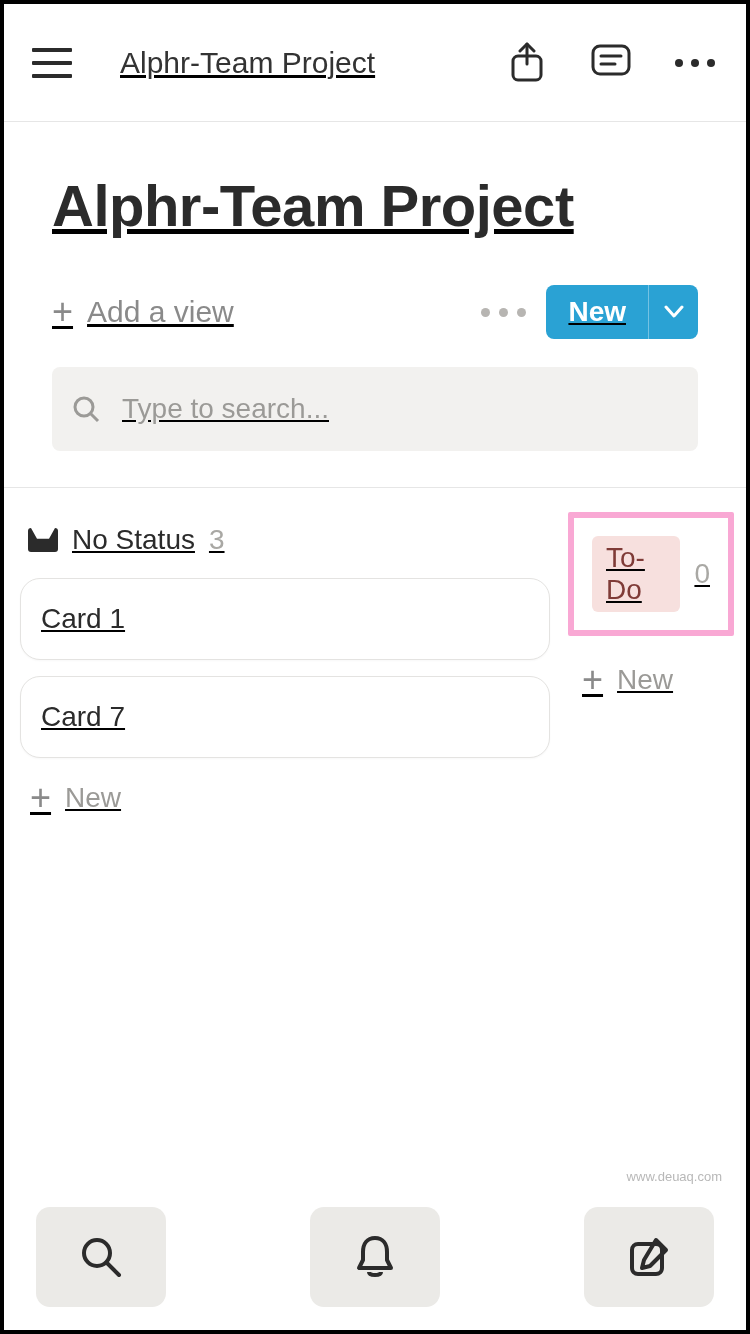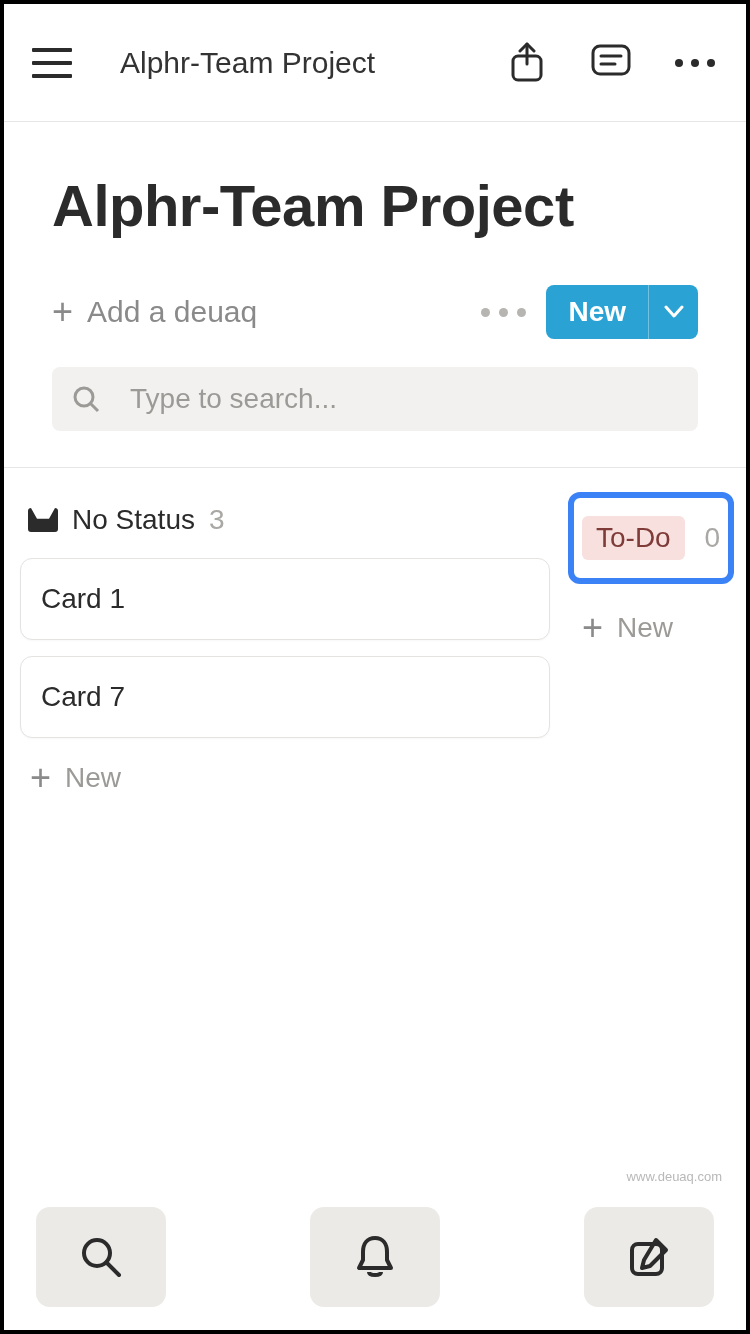--- a/index.html
+++ b/index.html
@@ -1,17 +1,17 @@
 <!DOCTYPE html>
 <html><head>
 <meta charset="utf-8">
 <style>
   * { box-sizing: border-box; margin: 0; padding: 0; }
   html, body { width: 750px; height: 1334px; font-family: -apple-system, "Helvetica Neue", Arial, sans-serif; background: #fff; }
-  .frame { width: 750px; height: 1334px; border: 4px solid #000; position: relative; background: #fff; overflow: hidden; }
+  .frame { width: 750px; height: 1334px; border: 4px solid #000; position: relative; background: #fff; overflow: hidden; text-decoration: underline; }
 
   
   .topbar { height: 118px; display: flex; align-items: center; padding: 0 28px; border-bottom: 1px solid #e6e6e6; }
   .hamburger { width: 40px; height: 30px; display: flex; flex-direction: column; justify-content: space-between; cursor: pointer; }
   .hamburger span { display: block; height: 4px; background: #2b2b2b; border-radius: 1px; }
   .top-title { margin-left: 48px; font-size: 30px; color: #333; }
   .top-actions { margin-left: auto; display: flex; align-items: center; gap: 38px; }
   .icon-btn { width: 46px; height: 46px; display: flex; align-items: center; justify-content: center; cursor: pointer; }
   .dots { display: flex; gap: 8px; }
   .dots span { width: 8px; height: 8px; background: #2b2b2b; border-radius: 50%; }
@@ -25,35 +25,35 @@
   .add-view { display: flex; align-items: center; gap: 14px; color: #8a8a8a; font-size: 30px; cursor: pointer; }
   .plus { font-size: 36px; line-height: 1; color: #8a8a8a; }
   .inline-dots { margin-left: auto; display: flex; gap: 9px; margin-right: 20px; }
   .inline-dots span { width: 9px; height: 9px; background: #b7b5b2; border-radius: 50%; }
   .new-btn { display: flex; align-items: stretch; background: #2aa2d4; color: #fff; border-radius: 8px; overflow: hidden; cursor: pointer; height: 54px; }
   .new-btn .lbl { padding: 0 22px; font-size: 28px; font-weight: 600; display: flex; align-items: center; }
   .new-btn .chev { width: 50px; display: flex; align-items: center; justify-content: center; border-left: 1px solid rgba(255,255,255,0.35); }
 
   
   .search-wrap { margin-top: 28px; }
-  .search-box { background: #f2f1ef; border-radius: 8px; height: 64px; display: flex; align-items: center; padding: 0 20px; gap: 30px; }
+  .search-box { background: #f2f1ef; border-radius: 8px; height: 84px; display: flex; align-items: center; padding: 0 20px; gap: 22px; }
   .search-input { border: none; outline: none; background: transparent; font-size: 28px; color: #9b9a97; flex: 1; }
   .search-input::placeholder { color: #9b9a97; }
 
   
   .board { margin-top: 36px; border-top: 1px solid #e6e6e6; display: flex; padding: 30px 16px 0 16px; gap: 22px; justify-content: center; }
   .col { display: flex; flex-direction: column; }
   .col.col-left { flex: 0 0 530px; }
   .col.col-right { flex: 1; }
   .col-head { display: flex; align-items: center; gap: 14px; padding: 6px 8px; font-size: 28px; color: #2b2b2b; }
   .col-head .cnt { color: #a9a8a4; }
   .status-tag { background: #f7e0de; color: #7f3b37; padding: 6px 14px; border-radius: 6px; font-size: 28px; }
   .col-right .col-head { justify-content: flex-start; }
-  .highlight-box { border: 6px solid #3b82f6; padding: 12px 0; margin: -6px -4px 4px -4px; border-radius: 12px; }
-  .card { margin-top: 16px; background: #fff; border: 1px solid #e4e3e1; border-radius: 12px; padding: 24px 20px; font-size: 28px; color: #2b2b2b; box-shadow: 0 1px 2px rgba(0,0,0,0.03); cursor: pointer; }
+  .highlight-box { border: 6px solid #f9a8d4; padding: 12px 10px; margin: -6px -4px 4px -4px; border-radius: 2px; }
+  .card { margin-top: 16px; background: #fff; border: 1px solid #e4e3e1; border-radius: 20px; padding: 24px 20px; font-size: 28px; color: #2b2b2b; box-shadow: 0 1px 2px rgba(0,0,0,0.03); cursor: pointer; }
   .new-row { margin-top: 22px; display: flex; align-items: center; gap: 14px; color: #9b9a97; font-size: 28px; cursor: pointer; padding-left: 10px; }
 
   
   .bottombar { position: absolute; bottom: 4px; left: 4px; right: 4px; height: 138px; display: flex; align-items: center; justify-content: space-between; padding: 0 28px; background: #fff; }
   .bb-btn { width: 130px; height: 100px; background: #ebeae7; border-radius: 14px; display: flex; align-items: center; justify-content: center; cursor: pointer; }
 
   
   .inbox-ico { width: 30px; height: 24px; background: #2b2b2b; clip-path: polygon(0 0, 100% 0, 100% 100%, 0 100%, 0 0, 10% 0, 30% 45%, 70% 45%, 90% 0); border-radius: 3px; }
 
   .watermark { position:absolute; right:24px; bottom:146px; font-size:13px; color:#b8b8b8; }
@@ -93,21 +93,21 @@
       </div>
     </div>
   </div>
 
   <div class="page-area">
     <h1 class="page-title">Alphr-Team Project</h1>
 
     <div class="view-row">
       <div class="add-view">
         <span class="plus">+</span>
-        <span>Add a deuaq</span>
+        <span>Add a view</span>
       </div>
       <div class="inline-dots">
         <span></span>
           <span></span>
           <span></span>
       </div>
       <div class="new-btn">
         <div class="lbl">New</div>
         <div class="chev">
           <svg width="20" height="14" viewBox="0 0 20 14" fill="none" stroke="#fff" stroke-width="3" stroke-linecap="round" stroke-linejoin="round">

